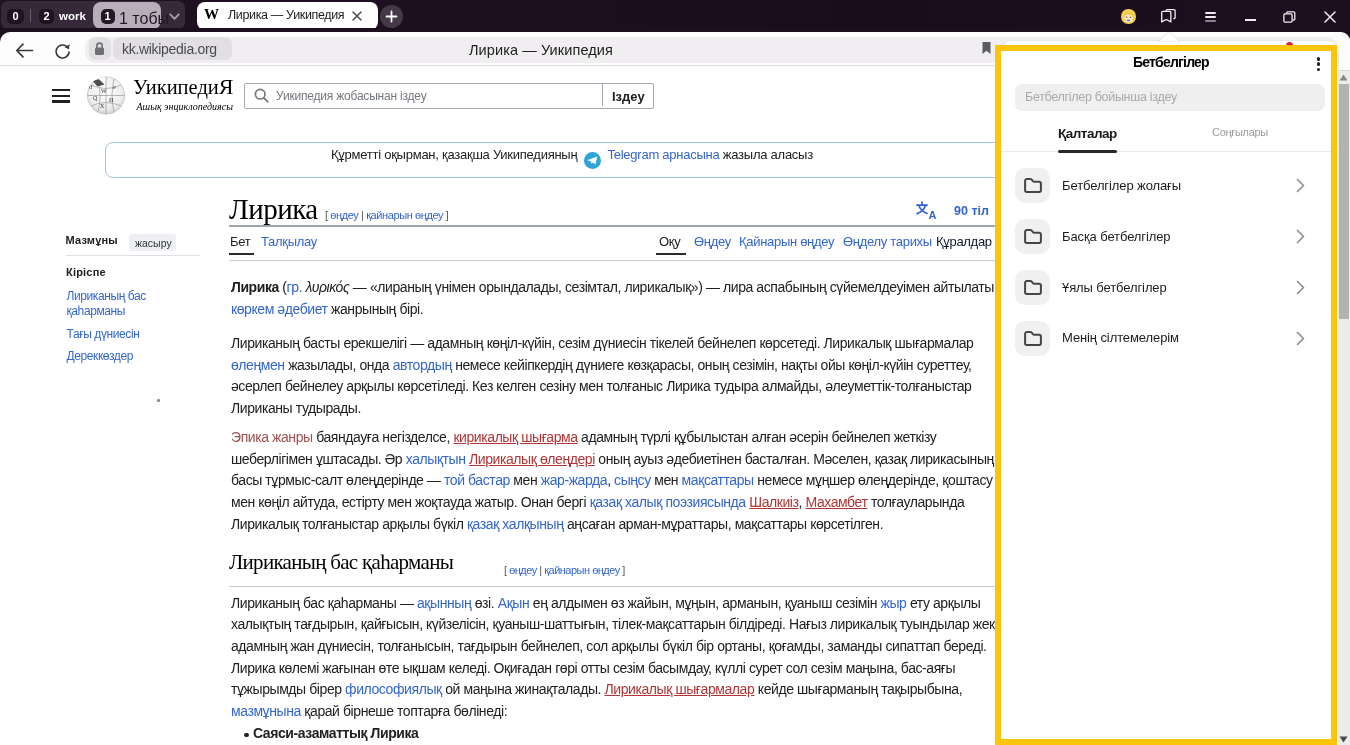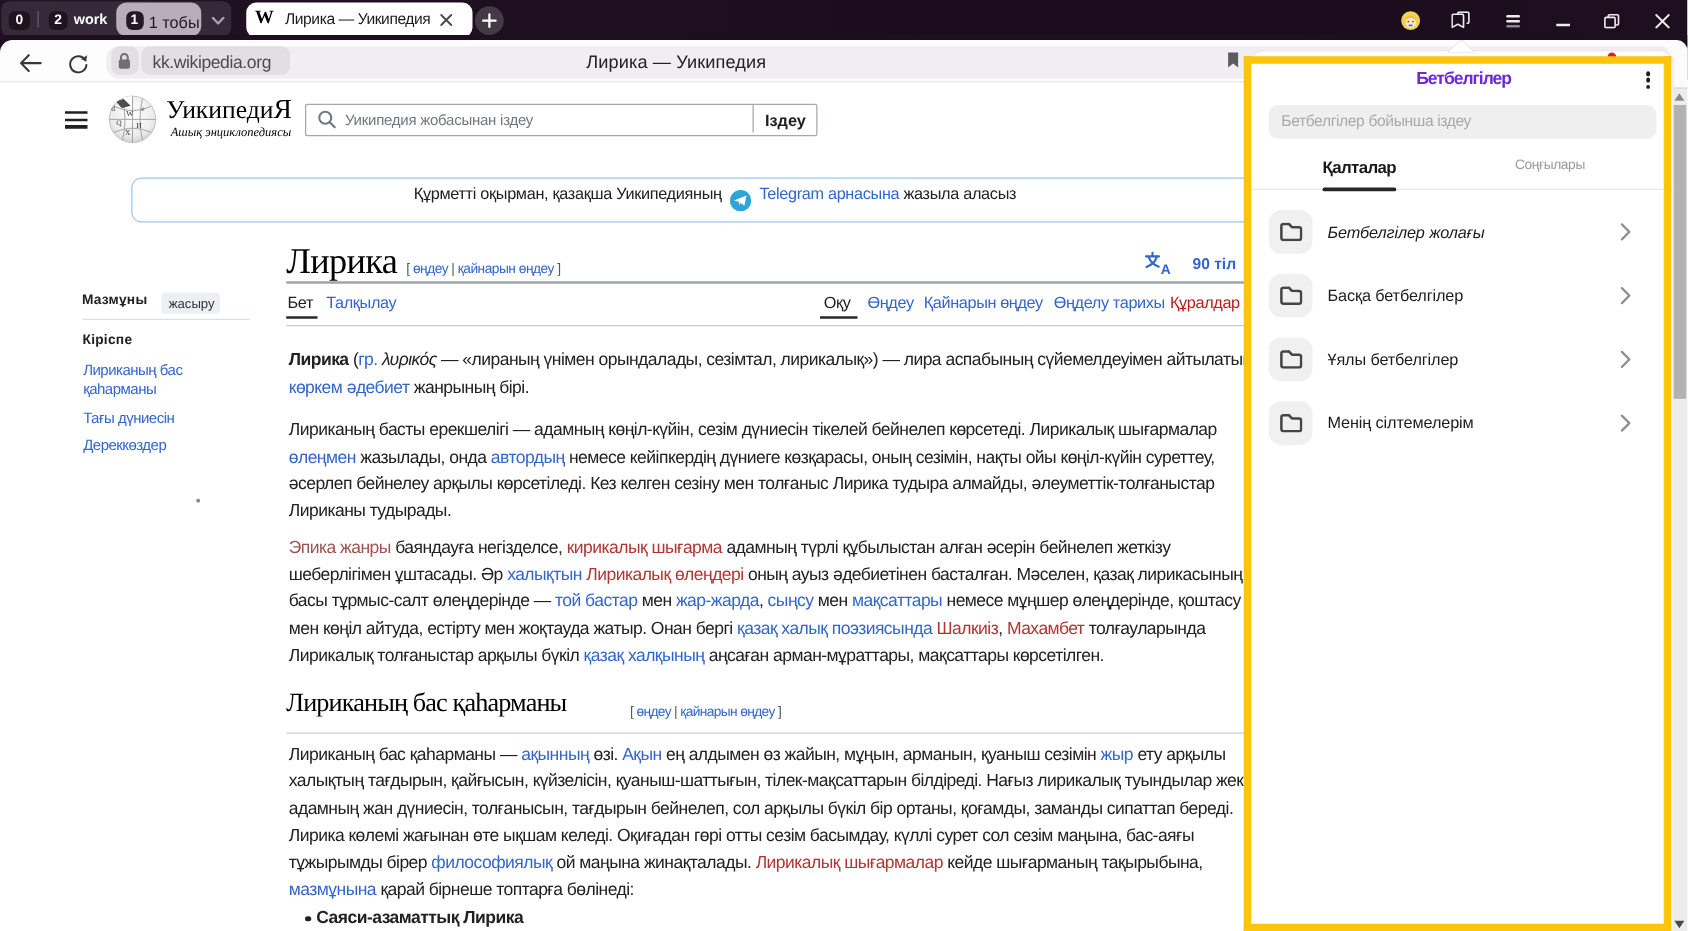--- a/index.html
+++ b/index.html
@@ -1,20 +1,20 @@
 <!DOCTYPE html>
 <html><head><meta charset="utf-8">
 <style>
   html,body{margin:0;padding:0;}
   body{width:1350px;height:745px;overflow:hidden;font-family:"Liberation Sans",sans-serif;background:#fff;position:relative;}
   .abs{position:absolute;}
   .nw{white-space:nowrap;}
   a{text-decoration:none;margin-top:12px;}
   .bl{color:#3366cc;}
-  .rd{color:#b33434;}
+  .rd{color:#b33434;text-decoration:underline;}
   .rd2{color:#a05050;}
   .ln{position:absolute;left:231px;font-size:14px;letter-spacing:-0.42px;color:#202122;white-space:nowrap;}
   .tile{position:absolute;left:1015px;width:35px;height:35px;background:#f0f0f0;border-radius:10px;}
   .fold{left:1023.5px;}
   .lbl{position:absolute;left:1062px;font-size:13px;letter-spacing:-0.1px;color:#1c1c1c;white-space:nowrap;}
   .chev{left:1296px;}
 </style></head>
 <body>
 
 <div class="abs" id="tabbar" style="left:0;top:0;width:1350px;height:32px;background:linear-gradient(90deg,#201223 0%,#1d0f20 35%,#1a0c1d 65%,#1d0e20 100%);">
@@ -22,21 +22,21 @@
   <div class="abs" style="left:1px;top:1px;width:184px;height:28px;background:#362a3a;border-radius:7px;"></div>
 
   <div class="abs" style="left:7px;top:8.5px;width:17px;height:15px;background:#1f1221;border-radius:5px;color:#fff;font-size:11px;font-weight:bold;text-align:center;line-height:15px;">0</div>
   <div class="abs" style="left:30px;top:9px;width:1px;height:13px;background:#6a5e6c;"></div>
 
   <div class="abs" style="left:39px;top:8.5px;width:15px;height:15px;background:#1f1221;border-radius:5px;color:#fff;font-size:11px;font-weight:bold;text-align:center;line-height:15px;">2</div>
   <div class="abs" style="left:59px;top:9.5px;color:#fff;font-size:11.5px;font-weight:bold;">work</div>
 
   <div class="abs" style="left:92.5px;top:1.5px;width:68px;height:27px;background:#b7aeba;border-radius:8px;"></div>
   <div class="abs" style="left:100.5px;top:8.5px;width:14px;height:15px;background:#241726;border-radius:5px;color:#fff;font-size:11px;font-weight:bold;text-align:center;line-height:15px;">1</div>
-  <div class="abs" style="left:119px;top:9.5px;color:#241726;font-size:13px;">1 тобы</div>
+  <div class="abs" style="left:119px;top:9.5px;color:#241726;font-size:16px;">1 тобы</div>
 
   <svg class="abs" style="left:169px;top:13px;" width="11" height="8" viewBox="0 0 11 8">
       <path d="M1.3 1.3 L5.5 5.8 L9.7 1.3" stroke="#a89fab" stroke-width="1.8" fill="none" stroke-linecap="round" stroke-linejoin="round"></path>
     </svg>
 
   <div class="abs" style="left:197px;top:2px;width:181px;height:28px;background:#ffffff;border-radius:8px;"></div>
   <div class="abs" style="left:204px;top:6.2px;color:#000;font-size:15px;font-family:'Liberation Serif',serif;font-weight:bold;">W</div>
   <div class="abs" style="left:228px;top:8.2px;color:#1c1c1c;font-size:12.5px;letter-spacing:-0.35px;">Лирика — Уикипедия</div>
   <svg class="abs" style="left:351px;top:10px;" width="12" height="12" viewBox="0 0 12 12">
       <path d="M2 2 L10 10 M10 2 L2 10" stroke="#4a4a4a" stroke-width="1.5" fill="none" stroke-linecap="round"></path>
@@ -171,21 +171,21 @@
   <div class="abs" style="left:229px;top:225.2px;width:771px;height:1.5px;background:#9fa5ac;"></div>
   <div class="abs" style="left:229px;top:259.8px;width:771px;height:1px;background:#c8ccd1;"></div>
   <div class="abs nw" style="left:230px;top:234px;font-size:13px;letter-spacing:-0.3px;color:#202122;">Бет</div>
   <div class="abs" style="left:229px;top:252.5px;width:25px;height:2.5px;background:#2a2a2e;"></div>
   <div class="abs nw" style="left:261px;top:234px;font-size:13px;letter-spacing:-0.3px;color:#3366cc;">Талқылау</div>
   <div class="abs nw" style="left:659px;top:234px;font-size:13px;letter-spacing:-0.3px;color:#202122;">Оқу</div>
   <div class="abs" style="left:656px;top:252.5px;width:30px;height:2.5px;background:#2a2a2e;"></div>
   <div class="abs nw" style="left:694px;top:234px;font-size:13px;letter-spacing:-0.3px;color:#3366cc;">Өңдеу</div>
   <div class="abs nw" style="left:739px;top:234px;font-size:13px;letter-spacing:-0.3px;color:#3366cc;">Қайнарын өңдеу</div>
   <div class="abs nw" style="left:843px;top:234px;font-size:13px;letter-spacing:-0.3px;color:#3366cc;">Өңделу тарихы</div>
-  <div class="abs nw" style="left:936px;top:234px;font-size:13px;letter-spacing:-0.3px;color:#b91c1c;">Құралдар</div>
+  <div class="abs nw" style="left:936px;top:234px;font-size:13px;letter-spacing:-0.3px;color:#0f172a;">Құралдар</div>
 
   <div class="abs nw" style="left:65.5px;top:234px;font-size:11px;font-weight:bold;letter-spacing:0.2px;color:#202122;">Мазмұны</div>
   <div class="abs" style="left:128.5px;top:233.5px;width:47.5px;height:17px;background:#edeff2;border-radius:3px;"></div>
   <div class="abs nw" style="left:135px;top:237px;font-size:10.5px;color:#2f3338;">жасыру</div>
   <div class="abs" style="left:66px;top:255px;width:134px;height:1px;background:#dcdfe3;"></div>
   <div class="abs nw" style="left:66px;top:266.3px;font-size:11px;font-weight:bold;letter-spacing:0.2px;color:#202122;">Кіріспе</div>
   <div class="abs nw" style="left:66.5px;top:289.2px;font-size:12px;letter-spacing:-0.4px;color:#3366cc;">Лириканың бас</div>
   <div class="abs nw" style="left:66.5px;top:304px;font-size:12px;letter-spacing:-0.4px;color:#3366cc;">қаһарманы</div>
   <div class="abs nw" style="left:66.5px;top:326.7px;font-size:12px;letter-spacing:-0.4px;color:#3366cc;">Тағы дүниесін</div>
   <div class="abs nw" style="left:66.5px;top:348.6px;font-size:12px;letter-spacing:-0.4px;color:#3366cc;">Дереккөздер</div>
@@ -226,38 +226,38 @@
   <div class="abs" style="left:1334px;top:32px;width:16px;height:37.5px;background:#fbfbfb;border-radius:0 9px 0 0;"></div>
 
   <div class="abs" style="left:1001px;top:41px;width:337px;height:704px;background:#fff;border-radius:10px 10px 0 0;box-shadow:0 0 0 1px #e8e6e8;"></div>
 
   <svg class="abs" style="left:1158px;top:32px;" width="22" height="10" viewBox="0 0 22 10">
       <path d="M0 10 L9.5 0.8 a2 2 0 0 1 3 0 L22 10 Z" fill="#ffffff" stroke="#e0dee0" stroke-width="0.8"></path>
     </svg>
 
   <div class="abs" style="left:1286px;top:41.8px;width:7px;height:7px;border-radius:50%;background:#e31d2e;"></div>
 
-  <div class="abs nw" style="left:1133px;top:54px;font-size:14px;font-weight:bold;letter-spacing:-0.8px;color:#6d28d9;">Бетбелгілер</div>
+  <div class="abs nw" style="left:1133px;top:54px;font-size:14px;font-weight:bold;letter-spacing:-0.8px;color:#000000;">Бетбелгілер</div>
   <div class="abs" style="left:1316.7px;top:57.2px;width:3.8px;height:3.8px;border-radius:50%;background:#1d1d1d;"></div>
   <div class="abs" style="left:1316.7px;top:62.4px;width:3.8px;height:3.8px;border-radius:50%;background:#1d1d1d;"></div>
   <div class="abs" style="left:1316.7px;top:67.6px;width:3.8px;height:3.8px;border-radius:50%;background:#1d1d1d;"></div>
 
   <div class="abs" style="left:1015px;top:84px;width:310px;height:27px;background:#efefef;border-radius:7px;"></div>
   <div class="abs nw" style="left:1025px;top:90px;font-size:12.5px;letter-spacing:-0.3px;color:#a9a9a9;">Бетбелгілер бойынша іздеу</div>
 
   <div class="abs nw" style="left:1058px;top:126px;font-size:13.5px;font-weight:bold;letter-spacing:-0.5px;color:#1a1a1a;">Қалталар</div>
   <div class="abs nw" style="left:1212px;top:126.3px;font-size:11px;letter-spacing:-0.3px;color:#9b9b9b;">Соңғылары</div>
   <div class="abs" style="left:1001px;top:151.2px;width:337px;height:1px;background:#e9e9e9;"></div>
   <div class="abs" style="left:1057.5px;top:150px;width:59px;height:3.2px;background:#272727;border-radius:2px;"></div>
 
   <div class="tile" style="top:168px;"></div>
   <svg class="abs fold" style="top:178px;" width="18" height="15" viewBox="0 0 18 15">
       <path d="M1.1 12.2 V2.8 a1.7 1.7 0 0 1 1.7 -1.7 h3.6 a1.7 1.7 0 0 1 1.3 0.6 l1.2 1.4 a1.7 1.7 0 0 0 1.3 0.6 h5 a1.7 1.7 0 0 1 1.7 1.7 v6.8 a1.7 1.7 0 0 1 -1.7 1.7 H2.8 a1.7 1.7 0 0 1 -1.7 -1.7 z" stroke="#454545" stroke-width="2" fill="none"></path>
     </svg>
-  <div class="lbl" style="top:177.5px;font-style:italic;">Бетбелгілер жолағы</div>
+  <div class="lbl" style="top:177.5px;">Бетбелгілер жолағы</div>
   <svg class="abs chev" style="top:178px;" width="9" height="15" viewBox="0 0 9 15">
       <path d="M1.5 1.5 L7.5 7.5 L1.5 13.5" stroke="#8f8f8f" stroke-width="1.7" fill="none" stroke-linecap="round" stroke-linejoin="round"></path>
     </svg>
 
   <div class="tile" style="top:219px;"></div>
   <svg class="abs fold" style="top:229px;" width="18" height="15" viewBox="0 0 18 15">
       <path d="M1.1 12.2 V2.8 a1.7 1.7 0 0 1 1.7 -1.7 h3.6 a1.7 1.7 0 0 1 1.3 0.6 l1.2 1.4 a1.7 1.7 0 0 0 1.3 0.6 h5 a1.7 1.7 0 0 1 1.7 1.7 v6.8 a1.7 1.7 0 0 1 -1.7 1.7 H2.8 a1.7 1.7 0 0 1 -1.7 -1.7 z" stroke="#454545" stroke-width="2" fill="none"></path>
     </svg>
   <div class="lbl" style="top:228.5px;">Басқа бетбелгілер</div>
   <svg class="abs chev" style="top:229px;" width="9" height="15" viewBox="0 0 9 15">

